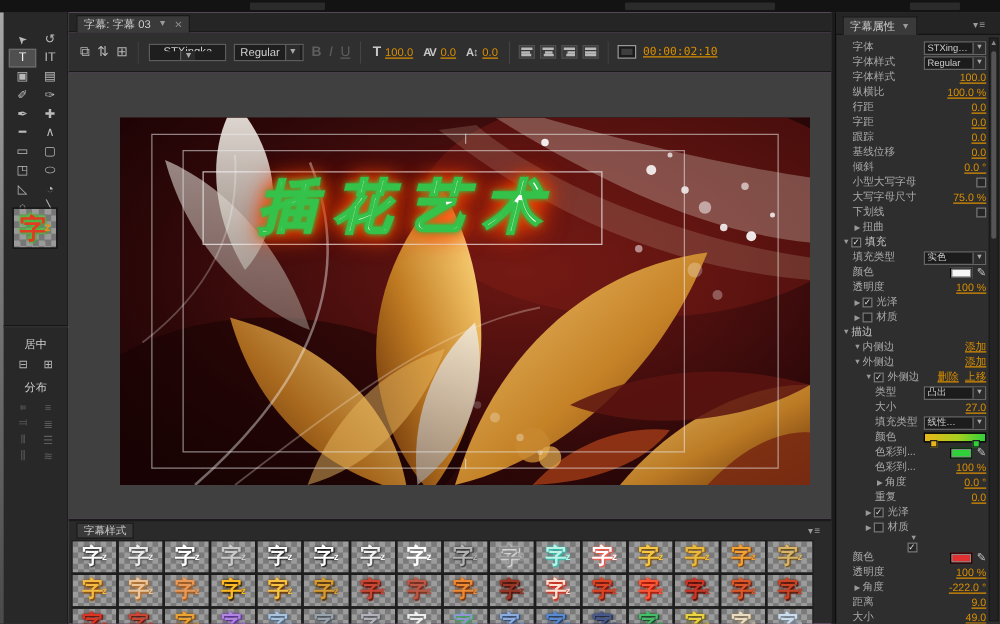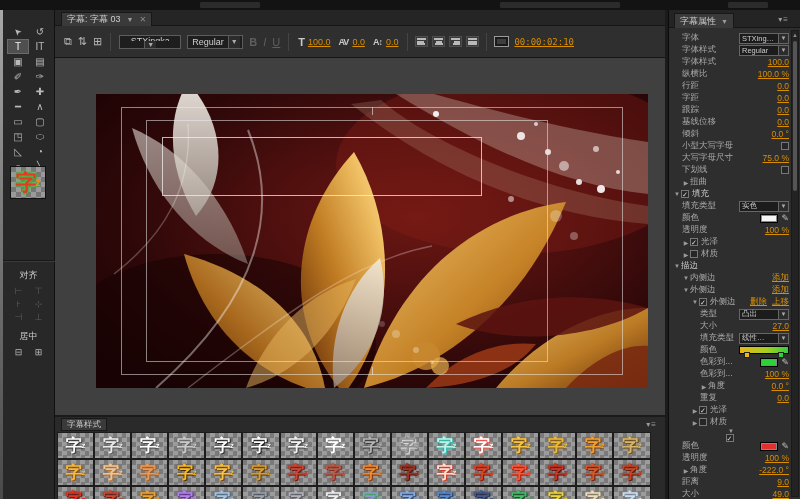--- a/index.html
+++ b/index.html
@@ -202,36 +202,38 @@
       </div>
 
     <div class="style-preview">
       <span>字</span>
         <small>z</small>
     </div>
 
     <div class="tp-divider"></div>
 
     <div class="align-wrap" id="align-wrap">
-        <div class="align-sec">
-          <div class="hdr">对齐</div>
-          <div class="icons">
-            <span class="aicon">⊢</span>
-            <span class="aicon">⊤</span>
-            <span class="aicon">⊦</span>
-            <span class="aicon">⊹</span>
-            <span class="aicon">⊣</span>
-            <span class="aicon">⊥</span>
-          </div>
-        </div>
         <div class="align-sec bright">
           <div class="hdr">居中</div>
           <div class="icons">
             <span class="aicon">⊟</span>
             <span class="aicon">⊞</span>
+          </div>
+        </div>
+        <div class="align-sec">
+          <div class="hdr">分布</div>
+          <div class="icons">
+            <span class="aicon">⫢</span>
+            <span class="aicon">≡</span>
+            <span class="aicon">⫤</span>
+            <span class="aicon">≣</span>
+            <span class="aicon">⫴</span>
+            <span class="aicon">☰</span>
+            <span class="aicon">⫼</span>
+            <span class="aicon">≋</span>
           </div>
         </div>
       </div>
   </div>
 
   <div class="center">
 
     <div class="tabrow">
       <div class="tab">
         <span>字幕: 字幕 03</span>
@@ -372,20 +374,21 @@
               <circle cx="336" cy="268" r="2" opacity="0.35"></circle>
           </g>
         </svg>
 
         <div class="guide" style="left:25px;top:13px;width:502px;height:268px;"></div>
         <div class="guide" style="left:50px;top:26px;width:402px;height:242px;"></div>
         <div class="tick" style="left:276px;top:13px;"></div>
         <div class="tick" style="left:276px;top:273px;"></div>
 
         <div class="textbox" style="left:66px;top:43px;width:320px;height:59px;"></div>
+        <div class="title-text">插花艺术</div>
       </div>
     </div>
 
     <div class="styles-panel">
       <div class="styles-tab">
         <span>字幕样式</span>
       </div>
       <div class="panel-menu">▾≡</div>
       <div class="swatch-grid" id="swatch-grid">
           <div class="swatch">

